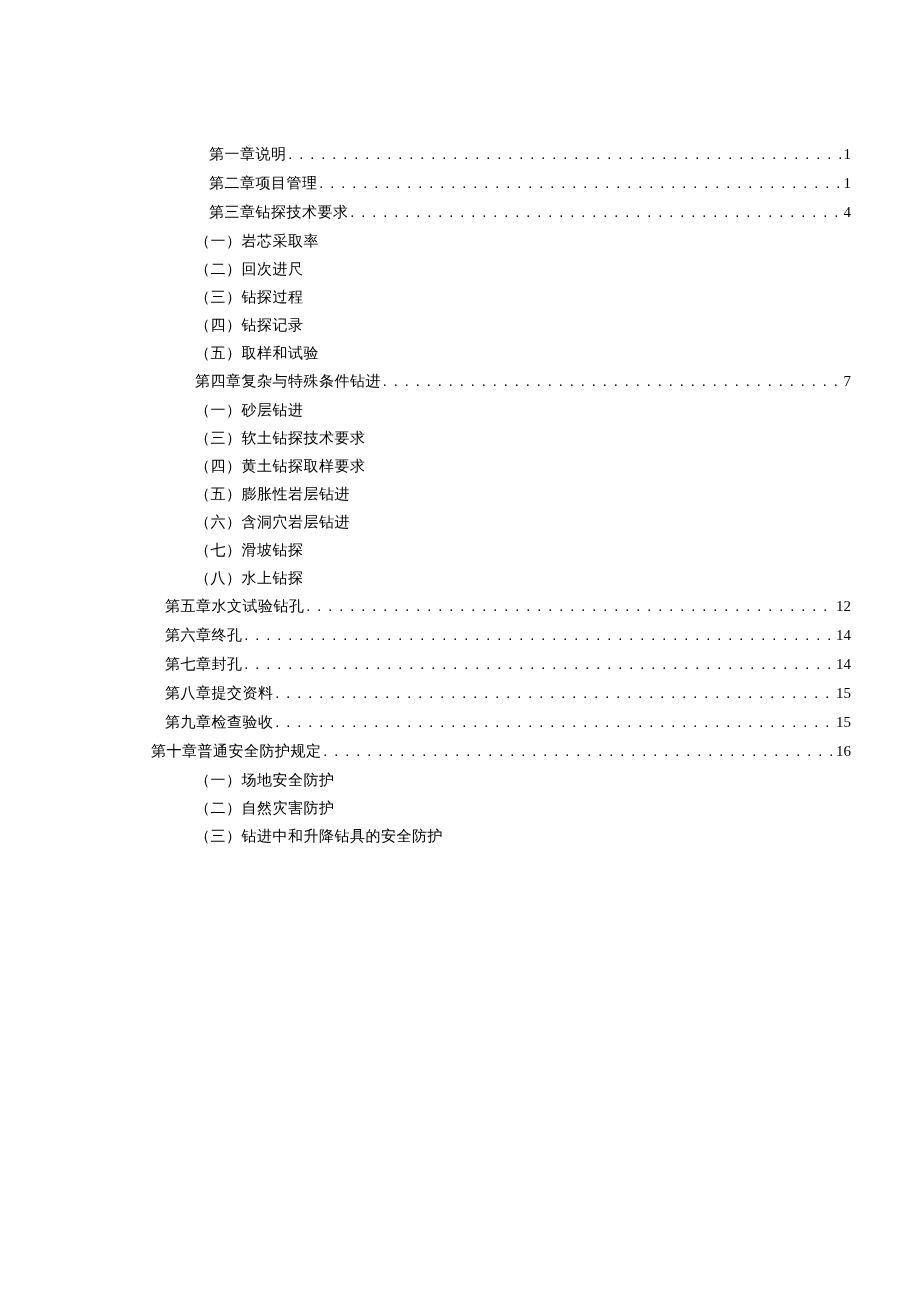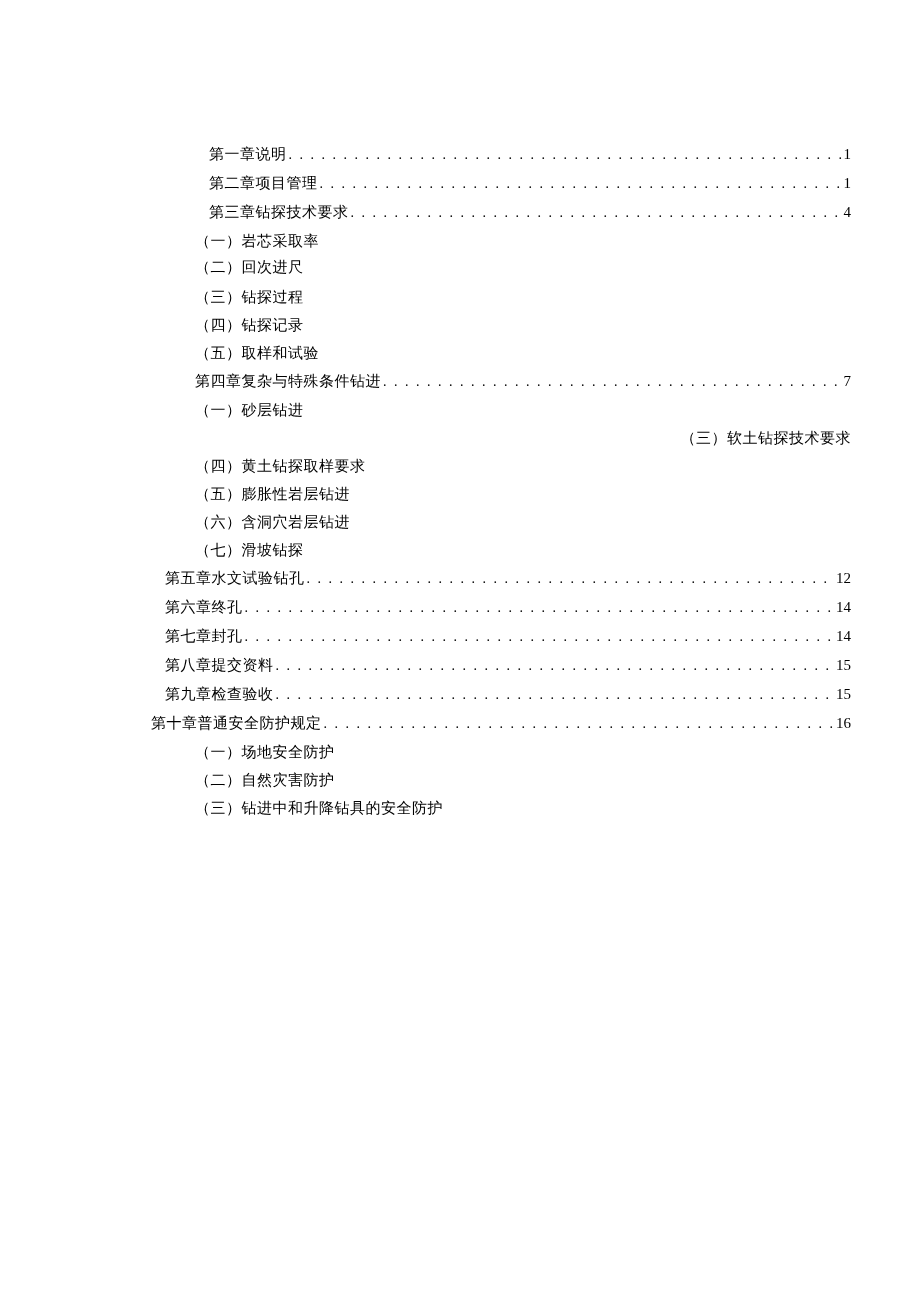--- a/index.html
+++ b/index.html
@@ -70,54 +70,57 @@
       <span class="toc-page">1</span>
     </div>
     <div class="toc-line indent-1">
       <span class="toc-label">第三章钻探技术要求</span>
       <span class="dots"></span>
       <span class="toc-page">4</span>
     </div>
     <div class="sub-line" style="padding-left: 44px;">
       <span class="toc-label">（一）岩芯采取率</span>
     </div>
-    <div class="sub-line" style="padding-left: 44px; font-family: Liberation Mono, monospace;">
+    <div class="sub-line" style="padding-left: 44px;">
       <span class="toc-label">（二）回次进尺</span>
     </div>
     <div class="sub-line" style="padding-left: 44px;">
       <span class="toc-label">（三）钻探过程</span>
     </div>
     <div class="sub-line" style="padding-left: 44px;">
       <span class="toc-label">（四）钻探记录</span>
     </div>
     <div class="sub-line" style="padding-left: 44px;">
       <span class="toc-label">（五）取样和试验</span>
     </div>
     <div class="toc-line indent-2">
       <span class="toc-label">第四章复杂与特殊条件钻进</span>
       <span class="dots"></span>
       <span class="toc-page">7</span>
     </div>
     <div class="sub-line" style="padding-left: 44px;">
       <span class="toc-label">（一）砂层钻进</span>
     </div>
-    <div class="sub-line" style="padding-left: 44px; justify-content: flex-end;">
+    <div class="sub-line" style="padding-left: 44px;">
       <span class="toc-label">（三）软土钻探技术要求</span>
     </div>
     <div class="sub-line" style="padding-left: 44px;">
       <span class="toc-label">（四）黄土钻探取样要求</span>
     </div>
     <div class="sub-line" style="padding-left: 44px; align-items: flex-end;">
       <span class="toc-label">（五）膨胀性岩层钻进</span>
     </div>
     <div class="sub-line" style="padding-left: 44px; text-align: right;">
       <span class="toc-label">（六）含洞穴岩层钻进</span>
     </div>
     <div class="sub-line" style="padding-left: 44px;">
       <span class="toc-label">（七）滑坡钻探</span>
+    </div>
+    <div class="sub-line" style="padding-left: 44px;">
+      <span class="toc-label">（八）水上钻探</span>
     </div>
     <div class="toc-line indent-3">
       <span class="toc-label">第五章水文试验钻孔</span>
       <span class="dots"></span>
       <span class="toc-page">12</span>
     </div>
     <div class="toc-line indent-3">
       <span class="toc-label">第六章终孔</span>
       <span class="dots"></span>
       <span class="toc-page">14</span>

